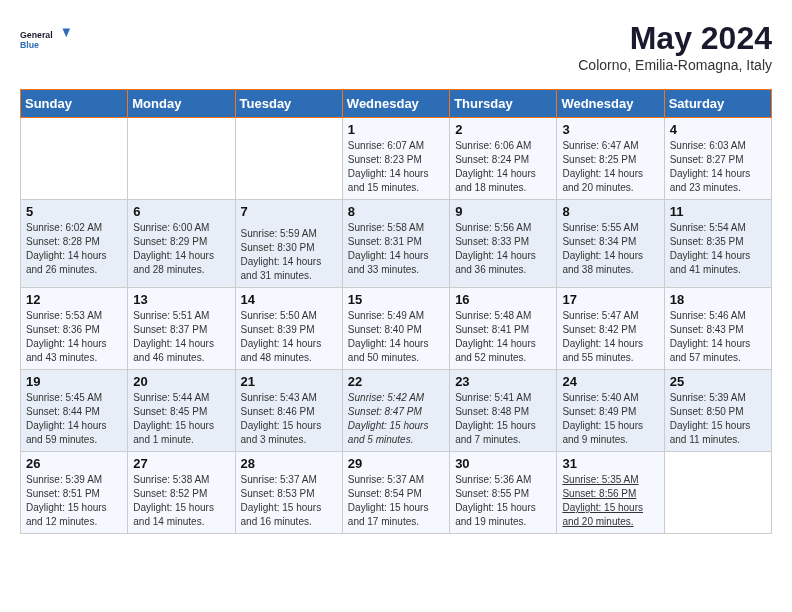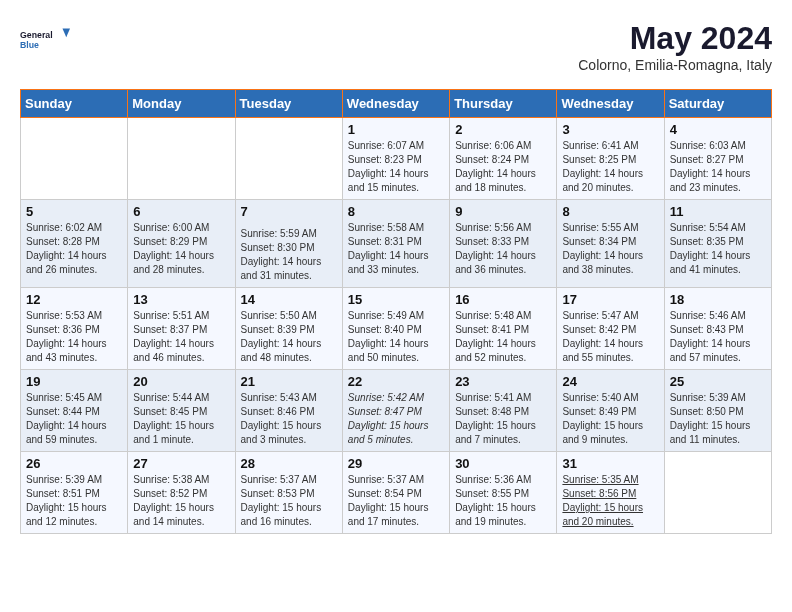--- a/index.html
+++ b/index.html
@@ -122,21 +122,21 @@
         </td>
         <td>
           <span class="day-num">2</span>
           <div class="day-info" style="white-space: pre-line;">Sunrise: 6:06 AM
 Sunset: 8:24 PM
 Daylight: 14 hours
 and 18 minutes.</div>
         </td>
         <td>
           <span class="day-num">3</span>
-          <div class="day-info" style="white-space: pre-line;">Sunrise: 6:41 AM
+          <div class="day-info" style="white-space: pre-line;">Sunrise: 6:47 AM
 Sunset: 8:25 PM
 Daylight: 14 hours
 and 20 minutes.</div>
         </td>
         <td>
           <span class="day-num">4</span>
           <div class="day-info" style="white-space: pre-line;">Sunrise: 6:03 AM
 Sunset: 8:27 PM
 Daylight: 14 hours
 and 23 minutes.</div>

